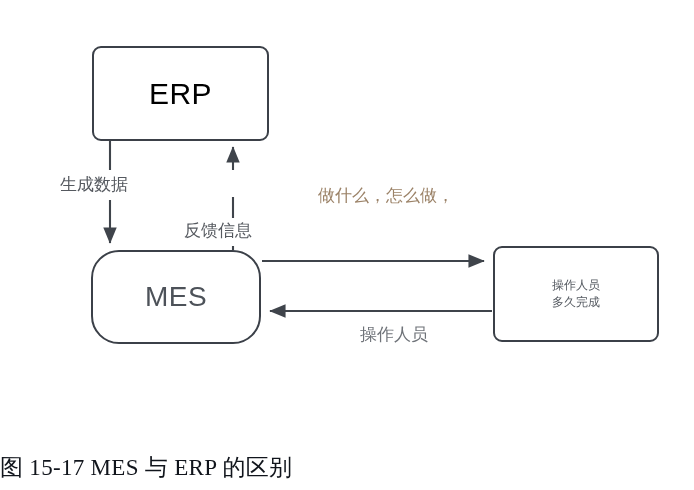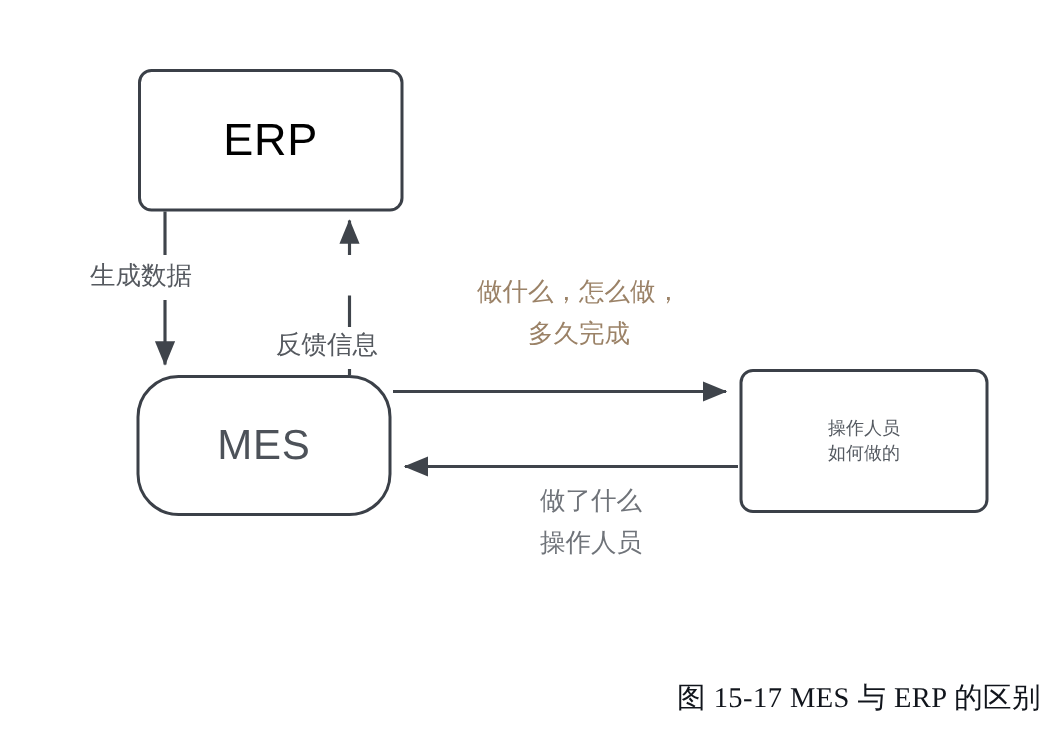--- a/index.html
+++ b/index.html
@@ -123,23 +123,23 @@
   .edge-label-line {
     display: block;
   }
 
   
   #figure-caption {
     position: absolute;
     left: 0;
     right: 0;
     top: 452px;
-    text-align: right;
+    text-align: left;
     font-family: "Liberation Serif", "DejaVu Serif", serif;
-    font-size: 19px;
+    font-size: 23px;
     color: #11151c;
     letter-spacing: 0.3px;
   }
 
   
   #connectors {
     position: absolute;
     left: 0;
     top: 0;
     width: 694px;
@@ -182,33 +182,31 @@
     <span class="node-label">ERP</span>
   </div>
 
   <div class="node-box" id="mes-box">
     <span class="node-label">MES</span>
   </div>
 
   <div class="node-box" id="operator-box">
     <span class="node-label">
       <span class="node-label-line">操作人员</span>
-      <span class="node-label-line">如何做的</span>
+      <span class="node-label-line">多久完成</span>
     </span>
   </div>
 
   <div class="edge-label" id="label-generate-data">生成数据</div>
 
   <div class="edge-label" id="label-feedback-info">反馈信息</div>
 
   <div class="edge-label" id="label-instructions">
     <span class="edge-label-line">做什么，怎么做，</span>
-    <span class="edge-label-line">多久完成</span>
   </div>
 
   <div class="edge-label" id="label-reports">
-    <span class="edge-label-line">做了什么</span>
     <span class="edge-label-line">操作人员</span>
   </div>
 
   <div id="figure-caption">图 15-17 MES 与 ERP 的区别</div>
 
 </div>
 
 </body></html>

